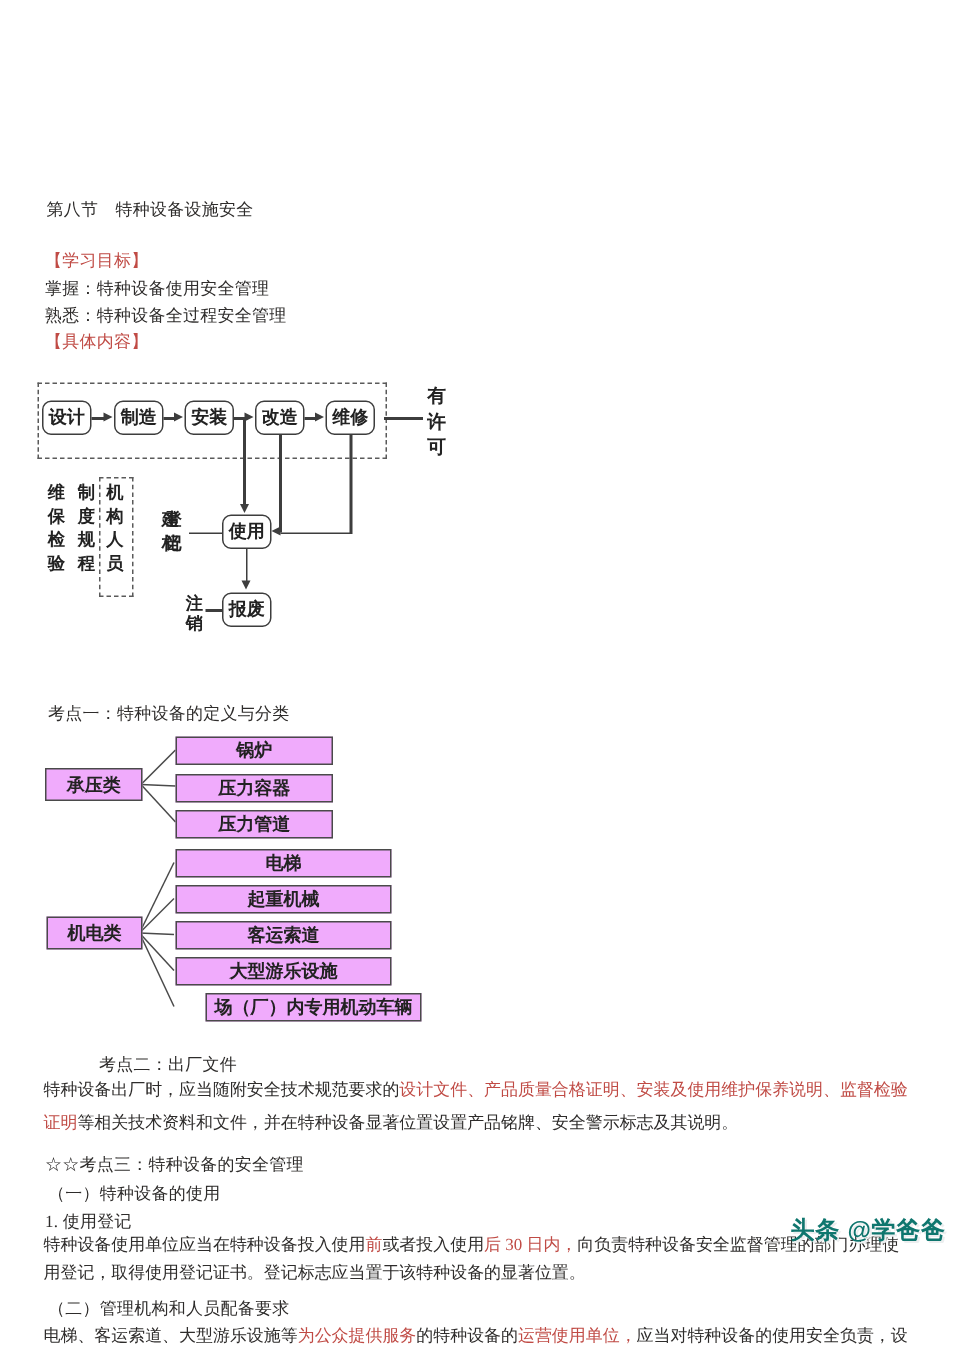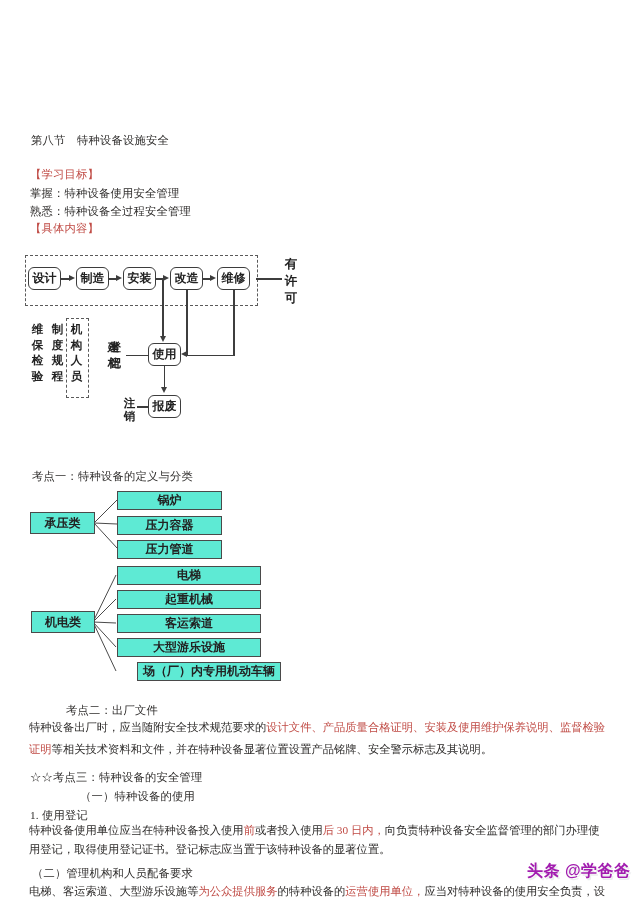--- a/index.html
+++ b/index.html
@@ -23,26 +23,26 @@
   .ar-l{border-top:3.5px solid transparent;border-bottom:3.5px solid transparent;border-right:6px solid #3d3d3d;}
   .ar-d{border-left:3.5px solid transparent;border-right:3.5px solid transparent;border-top:6px solid #3d3d3d;}
   .vcol{position:absolute;width:13px;word-break:break-all;text-align:center;
         font-family:"Liberation Sans","DejaVu Sans",sans-serif;font-weight:600;
         font-size:11.5px;line-height:15.5px;color:#222;}
   .vcol2{line-height:13px;}
   
   .tree{position:absolute;left:0;width:640px;}
   .rect{position:absolute;height:17px;border:1px solid #4a4a4a;display:flex;align-items:center;
         justify-content:center;font-family:"Liberation Sans","DejaVu Sans",sans-serif;
-        font-size:12px;font-weight:600;color:#222;background:#5eead4;}
+        font-size:12px;font-weight:600;color:#222;background:#f0abfc;}
   .cat{height:20px;}
   .tree svg{position:absolute;left:0;top:0;}
-  #watermark{position:absolute;left:527px;top:861px;width:113px;
+  #watermark{position:absolute;left:527px;top:810px;width:113px;
         font-family:"Liberation Sans","DejaVu Sans",sans-serif;font-size:16px;font-weight:bold;
-        color:#a21caf;letter-spacing:.5px;white-space:nowrap;
+        color:#0f766e;letter-spacing:.5px;white-space:nowrap;
         text-shadow:1.5px 1.5px 0 #eceeef;}
 </style>
 </head>
 <body>
 
 <div id="page">
 
   <div class="tl" style="left:31px;top:131px;">第八节　特种设备设施安全</div>
   <div class="tl red" style="left:30px;top:165px;">【学习目标】</div>
   <div class="tl" style="left:30px;top:184px;">掌握：特种设备使用安全管理</div>
@@ -124,20 +124,20 @@
     <div class="rect" style="left:117px;top:24px;width:142px;">起重机械</div>
     <div class="rect" style="left:117px;top:72px;width:142px;">大型游乐设施</div>
     <div class="rect" style="left:117px;top:48px;width:142px;">客运索道</div>
     <div class="rect" style="left:117px;top:96px;width:142px;margin-left:20px;">场（厂）内专用机动车辆</div>
   </div>
 
   <div class="tl" style="left:32px;top:701px;margin-left:34px;">考点二：出厂文件</div>
   <div class="para" style="left:29px;top:717px;"><span>特种设备出厂时，应当随附安全技术规范要求的</span><span class="red">设计文件、产品质量合格证明、安装及使用维护保养说明、监督检验证明</span><span>等相关技术资料和文件，并在特种设备显著位置设置产品铭牌、安全警示标志及其说明。</span></div>
 
   <div class="tl" style="left:30px;top:768px;">☆☆考点三：特种设备的安全管理</div>
-  <div class="tl" style="left:32px;top:787px;margin-left:48px;">（一）特种设备的使用</div>
+  <div class="tl" style="left:32px;top:787px;">（一）特种设备的使用</div>
   <div class="tl" style="left:30px;top:806px;">1. 使用登记</div>
   <div class="para para3" style="left:29px;top:821px;"><span>特种设备使用单位应当在特种设备投入使用</span><span class="red">前</span><span>或者投入使用</span><span class="red">后 30 日内，</span><span>向负责特种设备安全监督管理的部门办理使用登记，取得使用登记证书。登记标志应当置于该特种设备的显著位置。</span></div>
   <div class="tl" style="left:32px;top:864px;">（二）管理机构和人员配备要求</div>
   <div class="para para3" style="left:29px;top:882px;"><span>电梯、客运索道、大型游乐设施等</span><span class="red">为公众提供服务</span><span>的特种设备的</span><span class="red">运营使用单位，</span><span>应当对特种设备的使用安全负责，设</span></div>
 
   <div id="watermark">头条 @学爸爸</div>
 </div>
 
 </body></html>

